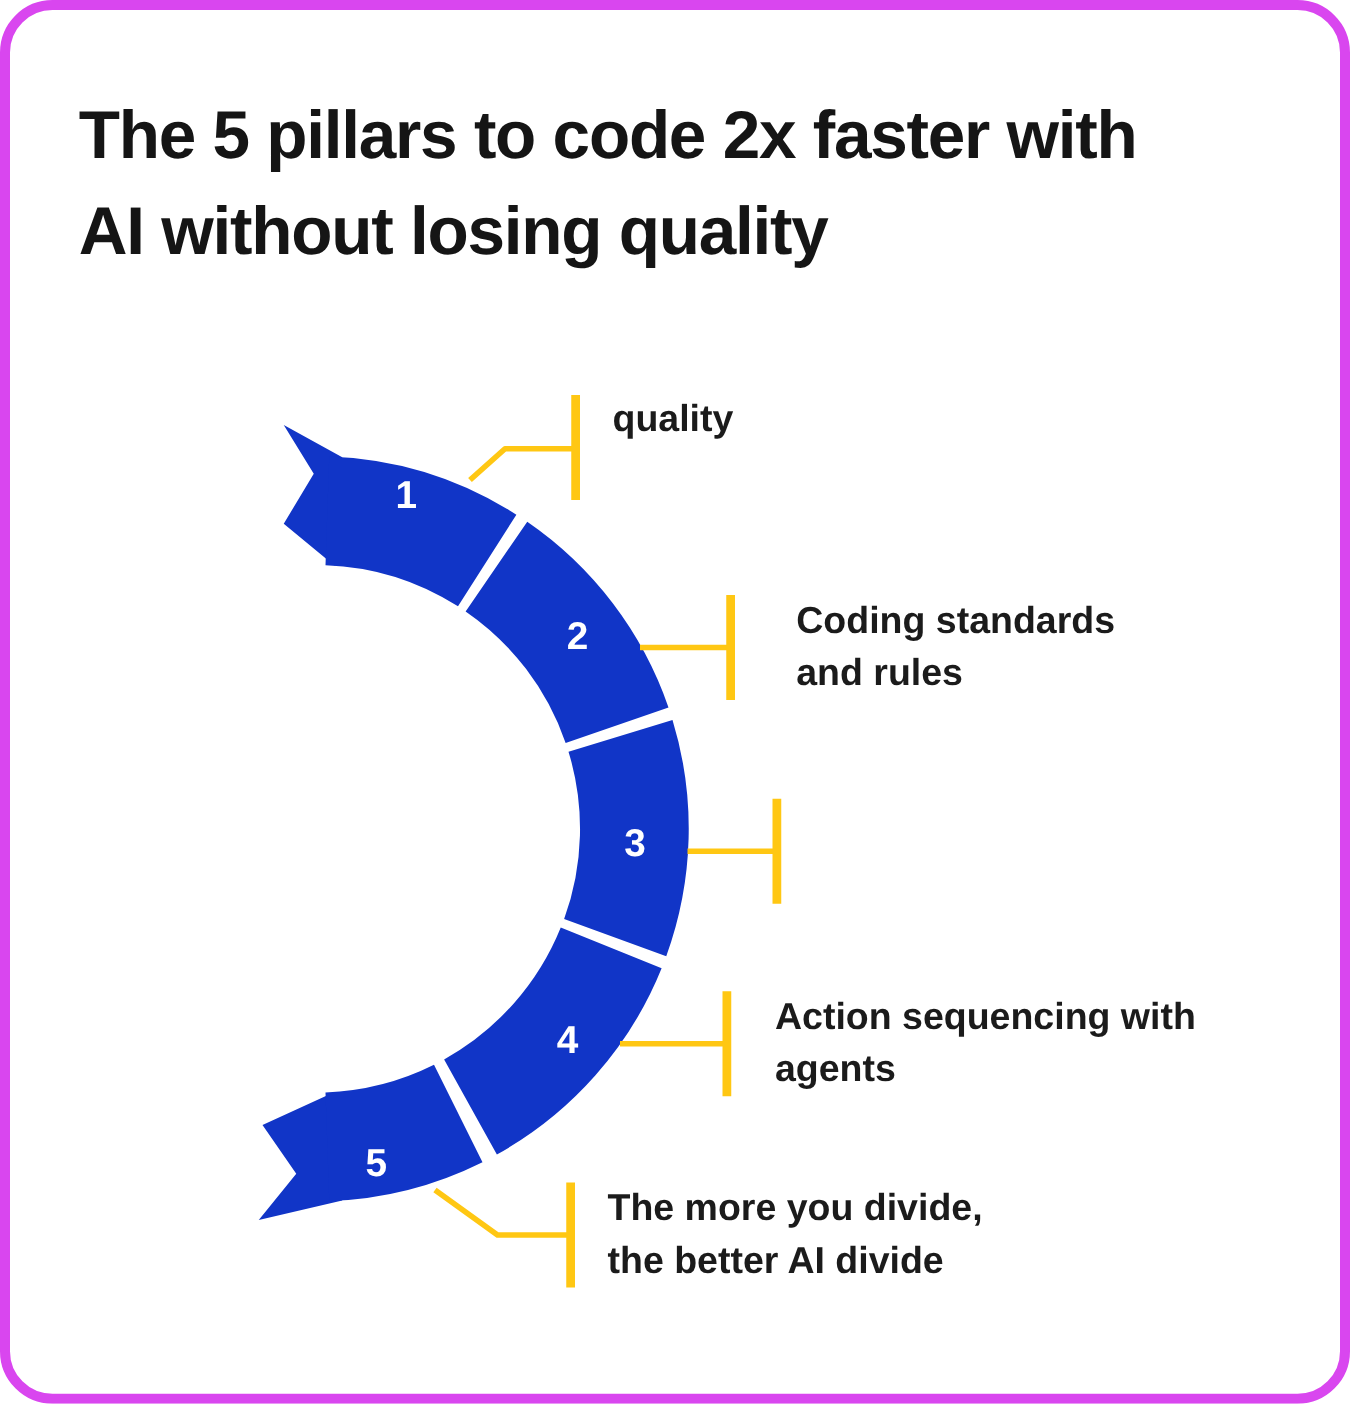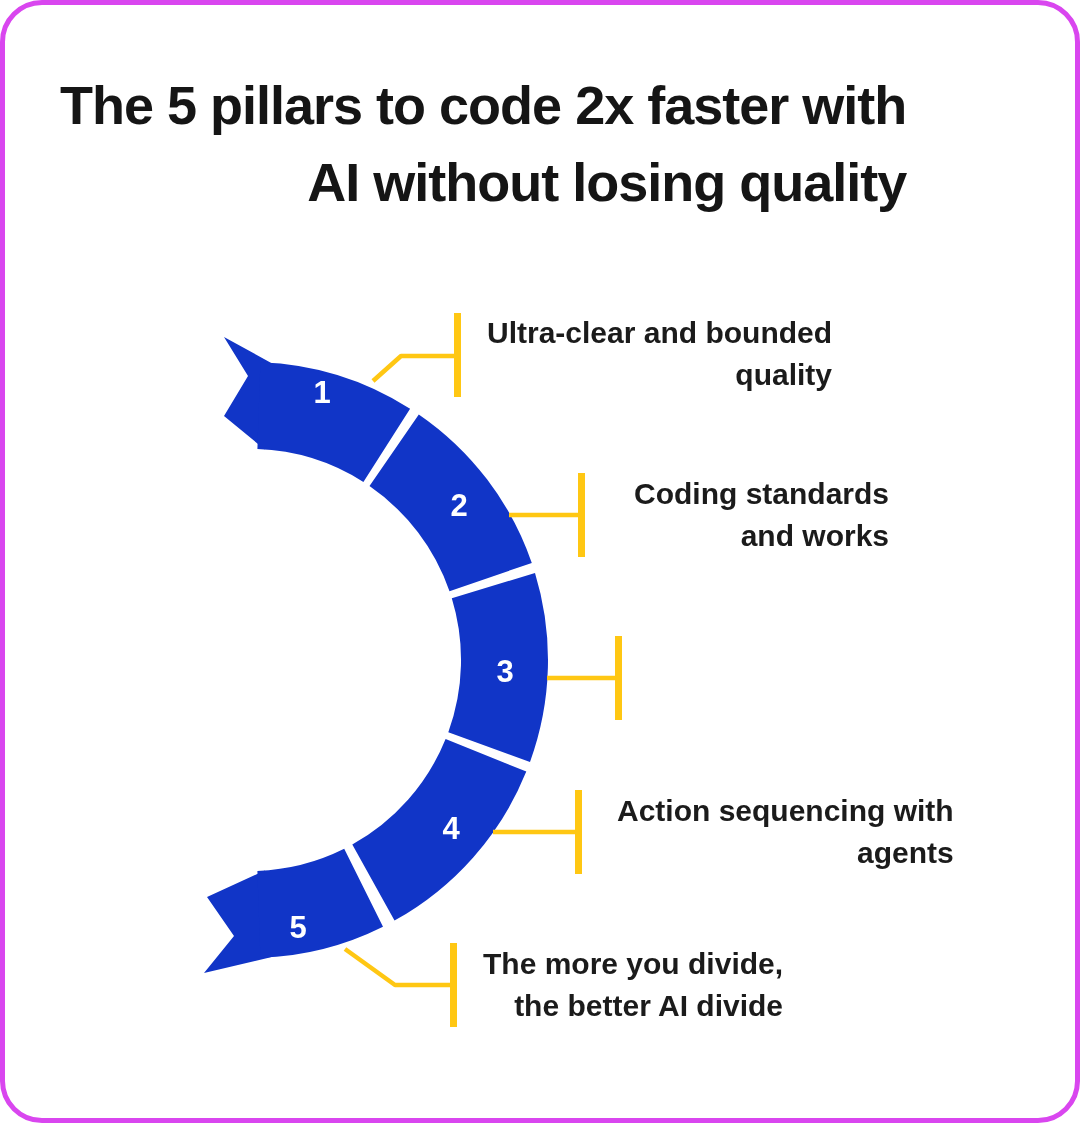--- a/index.html
+++ b/index.html
@@ -2,24 +2,23 @@
 <html><head>
 <meta charset="utf-8">
 <style>
   html,body{margin:0;padding:0;background:#ffffff;}
   body{font-family:"Liberation Sans","DejaVu Sans",sans-serif;}
   .card{
     position:relative;
     width:1080px;height:1123px;
     box-sizing:border-box;
     background:#ffffff;
-    border:5px solid #d946ef;
+    border:8px solid #d946ef;
     border-radius:42px;
     overflow:hidden;
-    text-align:right;
   }
   .title{
     position:absolute;left:55px;top:62px;
     font-size:54px;font-weight:bold;letter-spacing:-1px;
     line-height:77px;color:#151515;margin:0;
   }
   .title span{display:block;}
   .arc-svg{position:absolute;left:0;top:0;width:1080px;height:1123px;}
   .seg-number{
     font-family:"Liberation Sans","DejaVu Sans",sans-serif;
@@ -71,26 +70,25 @@
     <rect x="445" y="938" width="7" height="84" fill="#FFC713"></rect>
 
     <text class="seg-number" x="317" y="398" text-anchor="middle" fill="#FFFFFF">1</text>
     <text class="seg-number" x="454" y="511" text-anchor="middle" fill="#FFFFFF">2</text>
     <text class="seg-number" x="500" y="677" text-anchor="middle" fill="#FFFFFF">3</text>
     <text class="seg-number" x="446" y="834" text-anchor="middle" fill="#FFFFFF">4</text>
     <text class="seg-number" x="293" y="933" text-anchor="middle" fill="#FFFFFF">5</text>
   </svg>
 
   <div class="pillar-label label-1">
-    <span>Ultra-clear and bounded</span>
     <span>quality</span>
   </div>
   <div class="pillar-label label-2">
     <span>Coding standards</span>
-    <span>and works</span>
+    <span>and rules</span>
   </div>
   <div class="pillar-label label-4">
     <span>Action sequencing with</span>
     <span>agents</span>
   </div>
   <div class="pillar-label label-5">
     <span>The more you divide,</span>
     <span>the better AI divide</span>
   </div>
 

